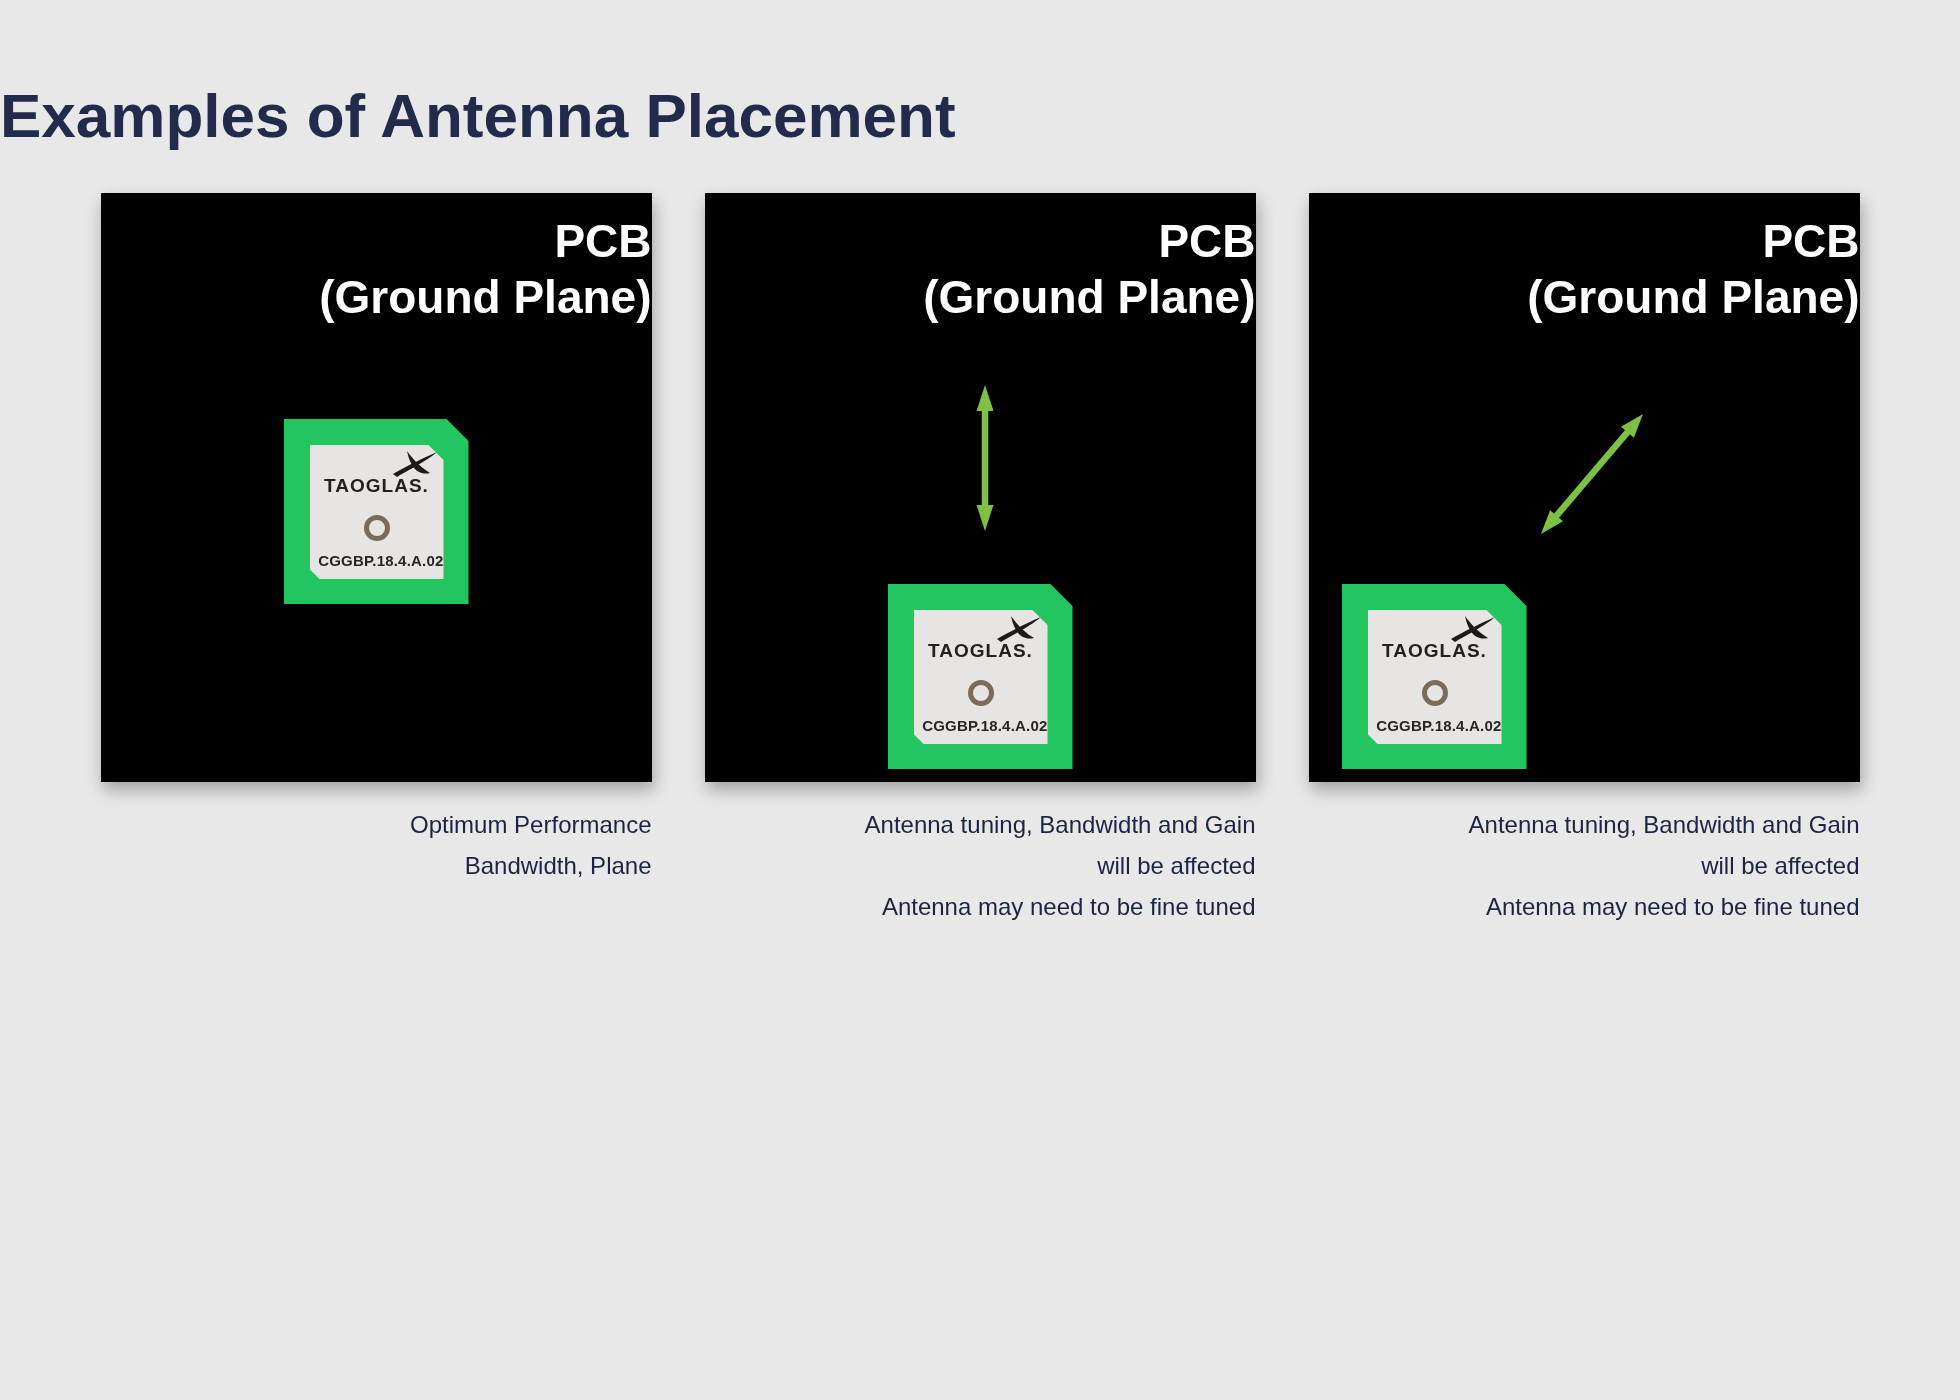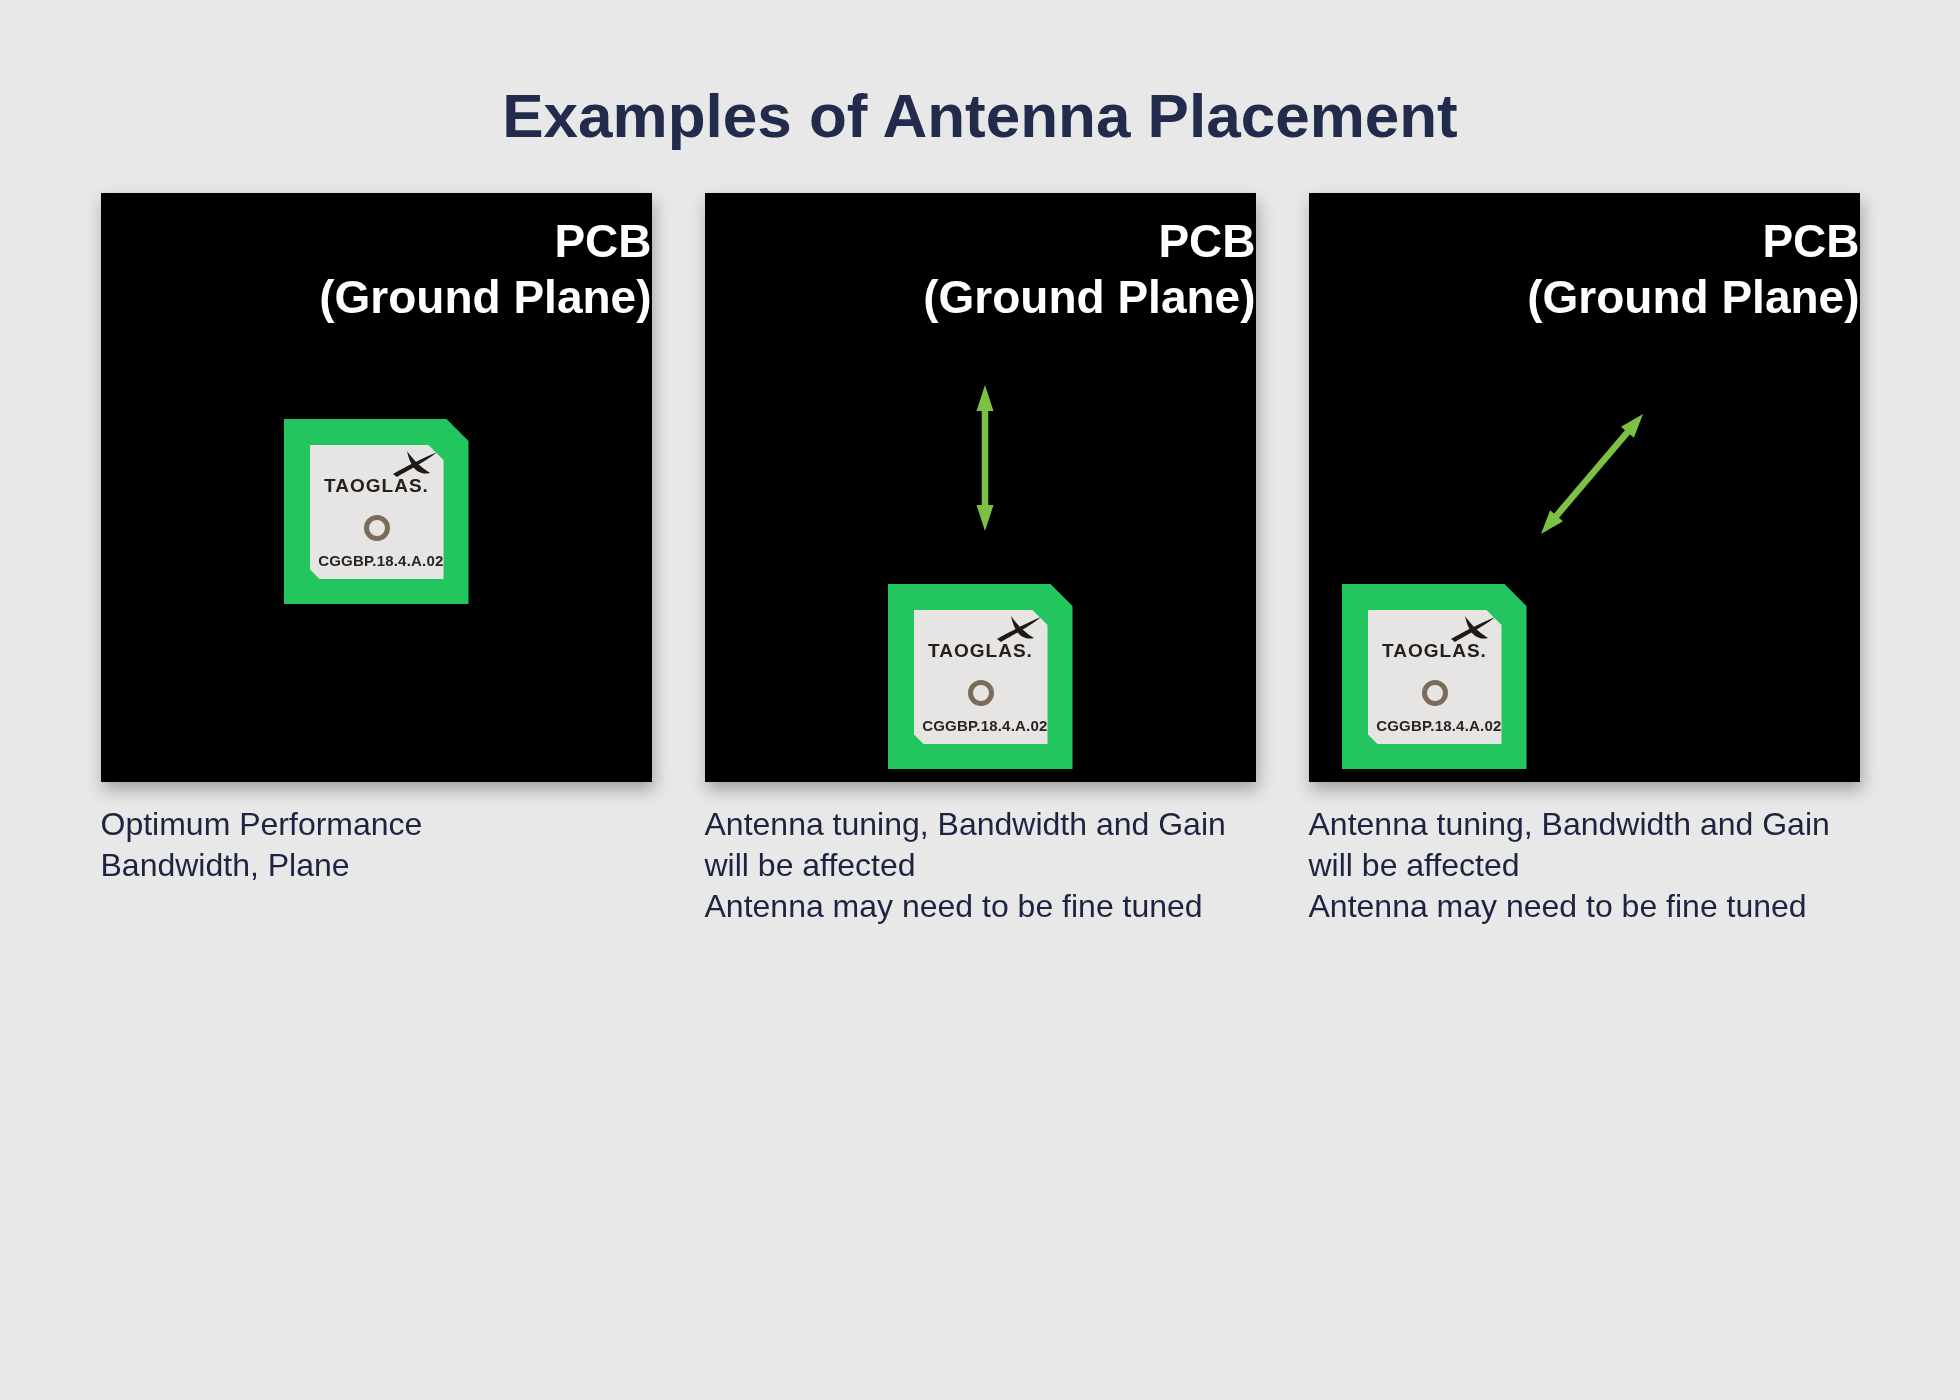--- a/index.html
+++ b/index.html
@@ -3,21 +3,20 @@
 <meta charset="utf-8">
 <style>
   html,body{margin:0;padding:0;}
   body{
     width:1960px;height:1400px;overflow:hidden;
     background:#e9e8e8;
     font-family:"Liberation Sans","DejaVu Sans",sans-serif;
   }
   .page-title{
     margin:0;padding-top:85px;
-    text-align:center;
     font-size:62px;line-height:62px;font-weight:700;
     color:#222b4c;letter-spacing:0px;
   }
   .panel-row{
     display:flex;justify-content:center;gap:53px;
     margin-top:46px;
   }
   .panel{width:551px;flex:0 0 551px;}
   .pcb-board{
     position:relative;
@@ -63,22 +62,22 @@
     text-align:right;
     font-size:15px;line-height:15px;font-weight:700;
     letter-spacing:0.2px;color:#292523;
   }
   
   .arrow-v{position:absolute;left:262px;top:192px;width:36px;height:146px;}
   .arrow-d{position:absolute;left:206px;top:208px;width:136px;height:146px;}
   
   .caption{
     margin-top:22px;
-    text-align:left;
-    font-size:32px;line-height:41px;
+    text-align:right;
+    font-size:24px;line-height:41px;
     color:#1d2441;
   }
   .caption div{white-space:nowrap;}
 </style>
 </head>
 <body>
 
 <h1 class="page-title">Examples of Antenna Placement</h1>
 
 <div class="panel-row">

